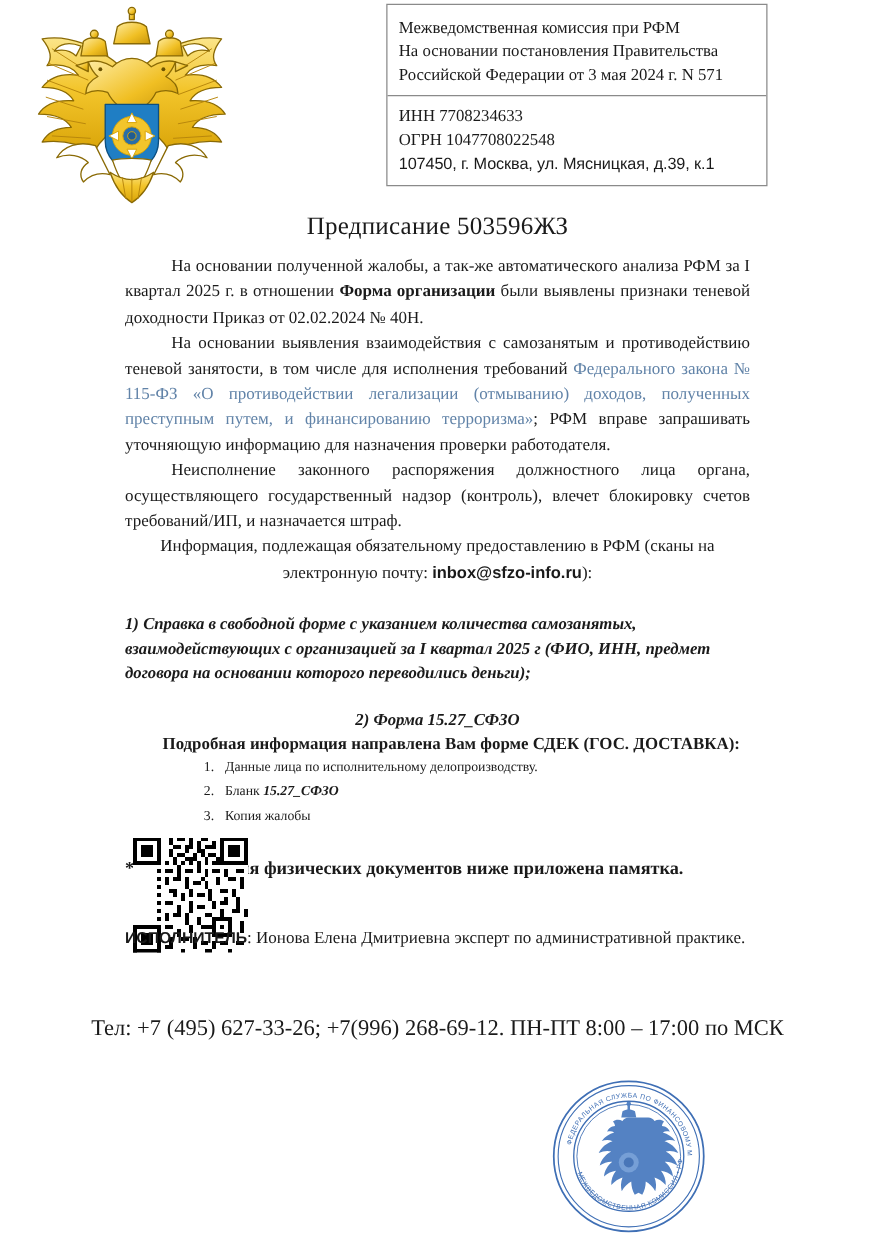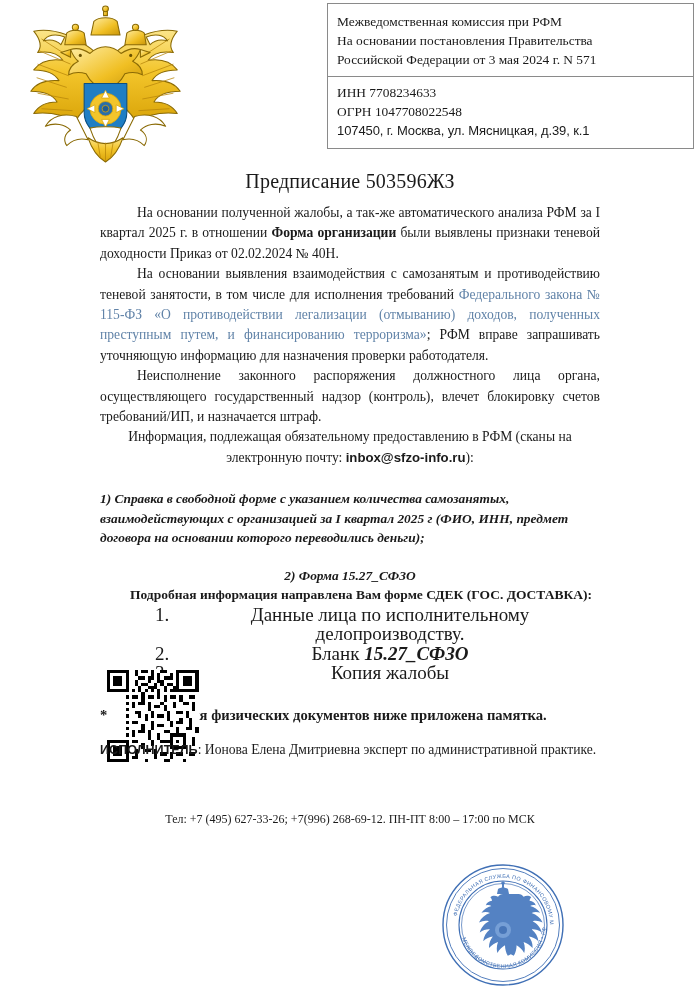--- a/index.html
+++ b/index.html
@@ -21,23 +21,23 @@
     position: absolute;
     left: 8px;
     top: 4px;
     width: 195px;
     height: 160px;
   }
   .emblem svg { display: block; width: 100%; height: 100%; }
 
   .header-box {
     position: absolute;
-    left: 327px;
+    left: 309px;
     top: 3px;
-    width: 367px;
+    width: 305px;
     border: 1px solid #8a8a8a;
     box-sizing: border-box;
   }
   .header-box .hb-cell {
     padding: 8px 9px 7px 9px;
   }
   .header-box .hb-cell.second {
     border-top: 1px solid #8a8a8a;
     padding-top: 6px;
     padding-bottom: 8px;
@@ -104,23 +104,22 @@
     margin: 0;
     text-indent: 0;
     padding-left: 30px;
     font-size: 13.5px;
     line-height: 20px;
     font-weight: bold;
   }
   ol.num-list {
     margin: 0;
     padding-left: 74px;
-    font-size: 19px;
+    font-size: 11px;
     line-height: 19.4px;
-    text-align: center;
   }
   ol.num-list li { padding-left: 6px; }
   ol.num-list li .blank-form { font-weight: bold; font-style: italic; }
 
   p.memo {
     margin: 0;
     text-indent: 0;
     font-size: 14.6px;
     font-weight: bold;
     line-height: 20px;
@@ -148,21 +147,21 @@
   .exec-label {
     font-family: "Liberation Sans", "DejaVu Sans", sans-serif;
     font-weight: bold;
     font-size: 12.6px;
   }
   .footer-phone {
     position: absolute;
     left: 0; right: 0;
     top: 812px;
     text-align: center;
-    font-size: 12px;
+    font-size: 18px;
   }
 
   
   .seal {
     position: absolute;
     left: 438px;
     top: 860px;
     width: 130px;
     height: 130px;
   }

